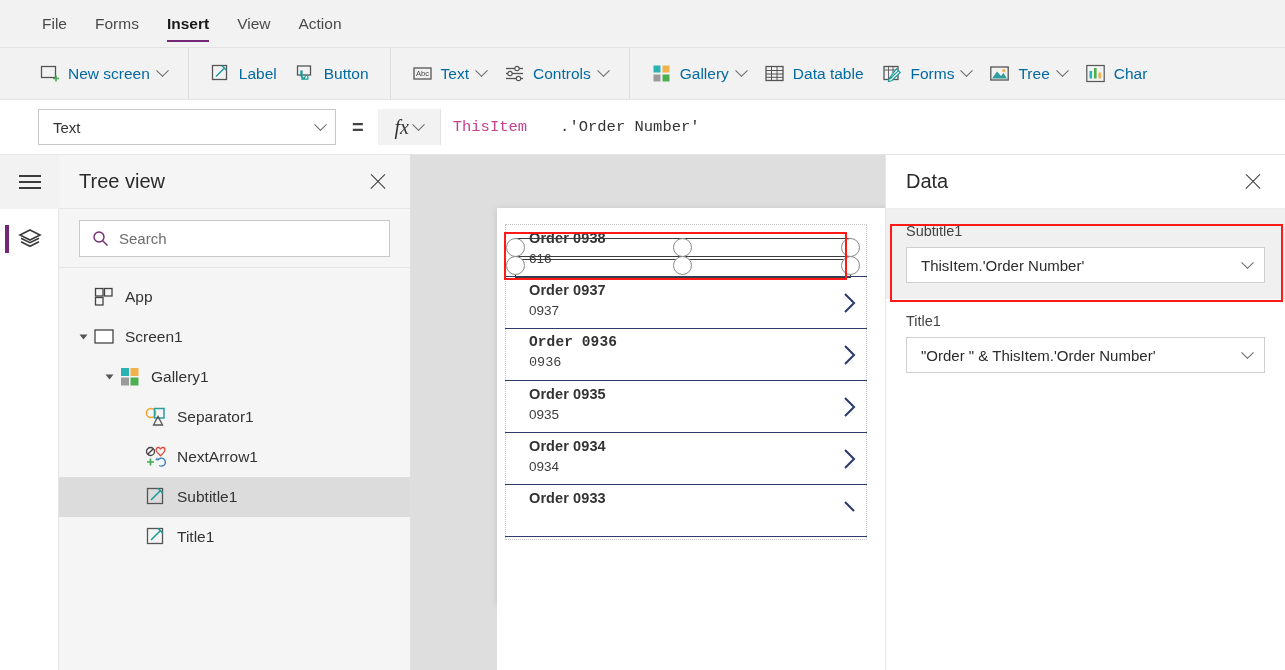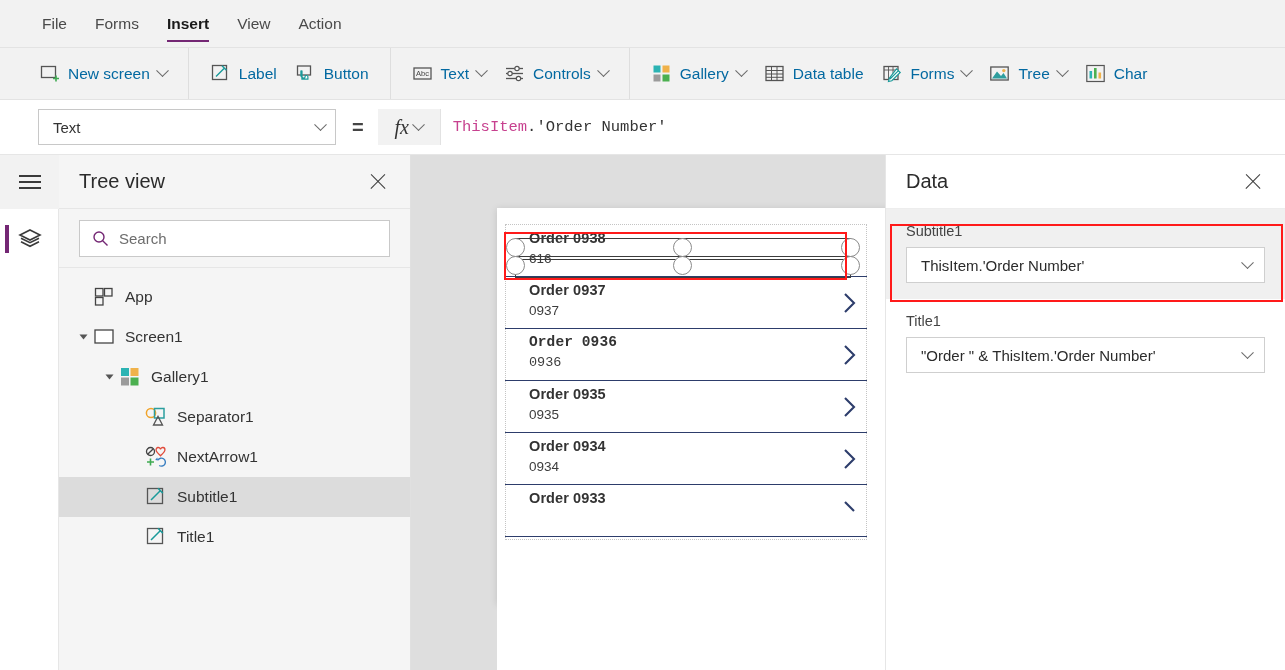--- a/index.html
+++ b/index.html
@@ -114,21 +114,21 @@
     background: #fff;
     border-left: 1px solid #e2e2e2;
     display: flex; align-items: center;
     padding-left: 12px;
     font-family: "Liberation Mono", monospace;
     font-size: 15.5px;
     white-space: pre;
     cursor: text;
   }
   .tok-obj { color: #c7418f; }
-  .tok-plain { color: #333333; }
+  .tok-plain { color: #333333; padding-left: 33px; }
 
   
   .rail {
     position: absolute; left: 0; top: 155px;
     width: 59px; height: 515px;
     background: #ffffff;
     border-right: 1px solid #e6e6e6;
   }
   .rail-top {
     height: 54px; width: 59px;

